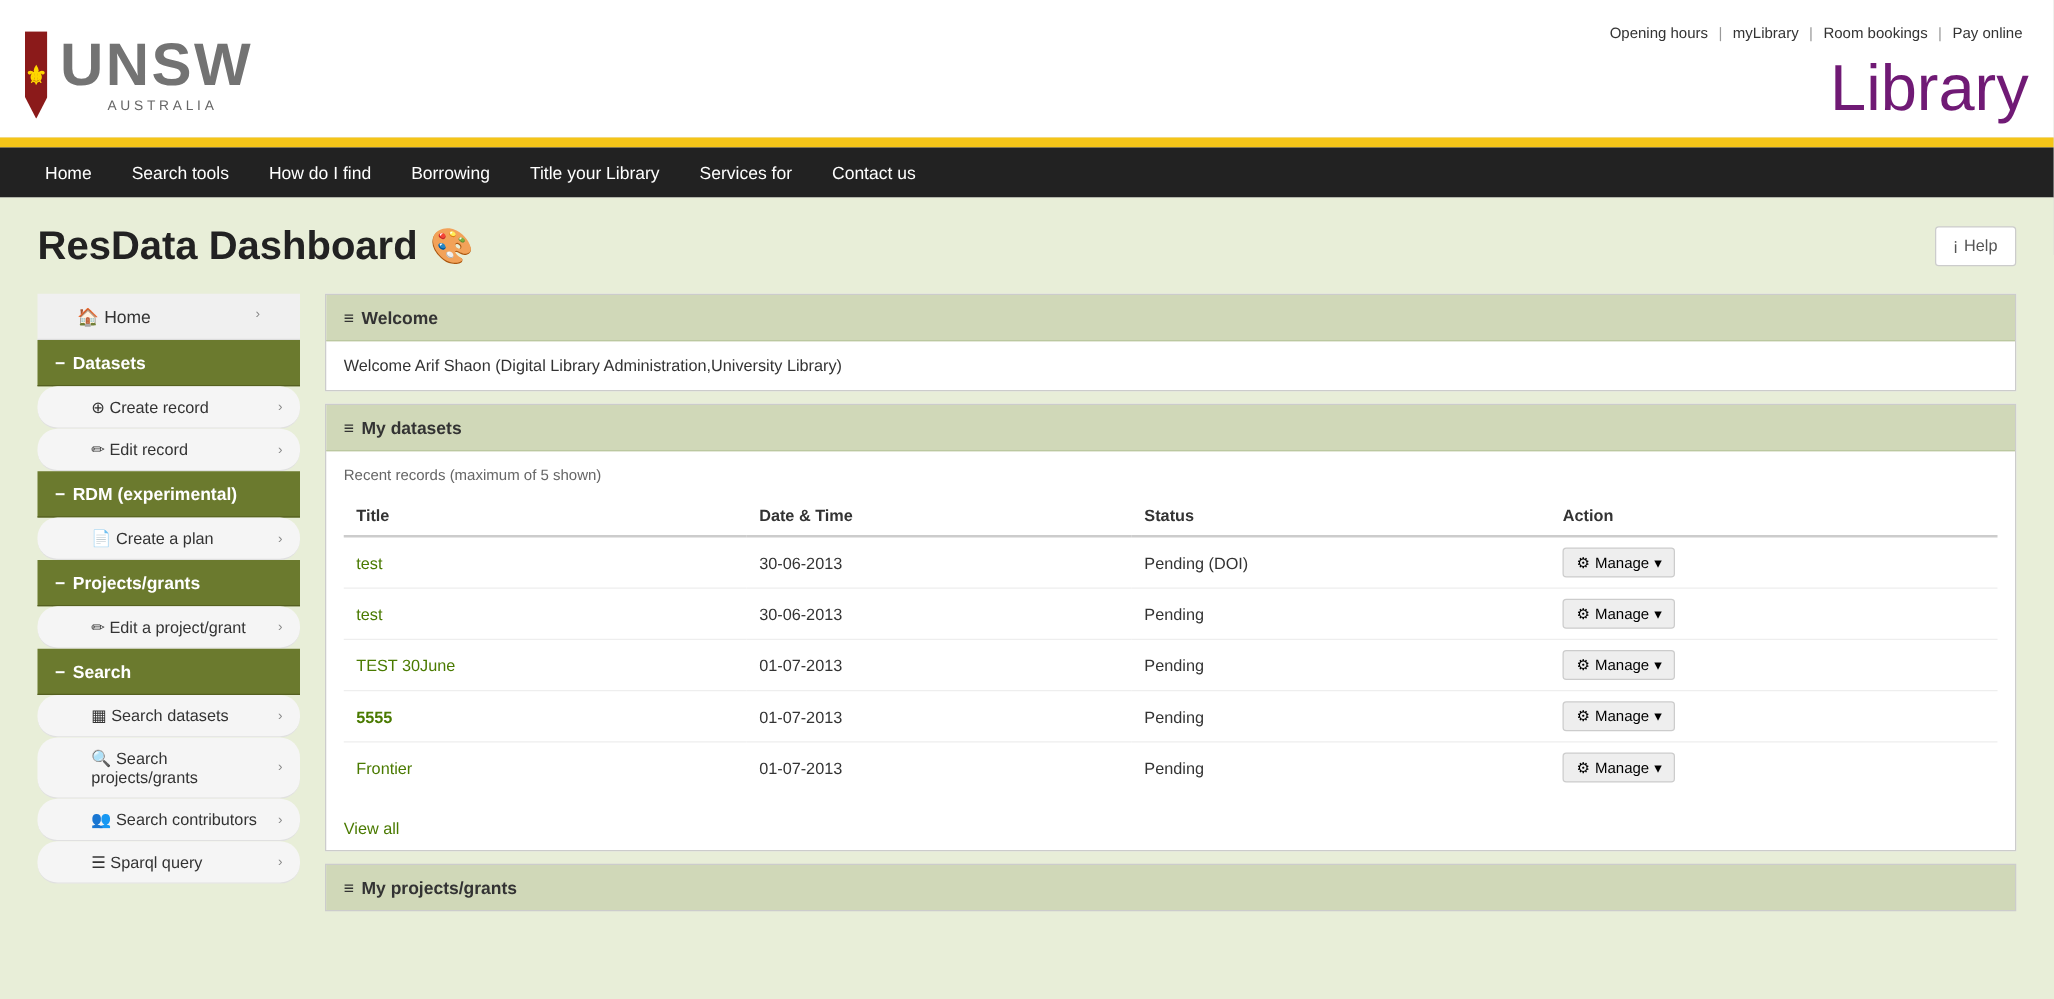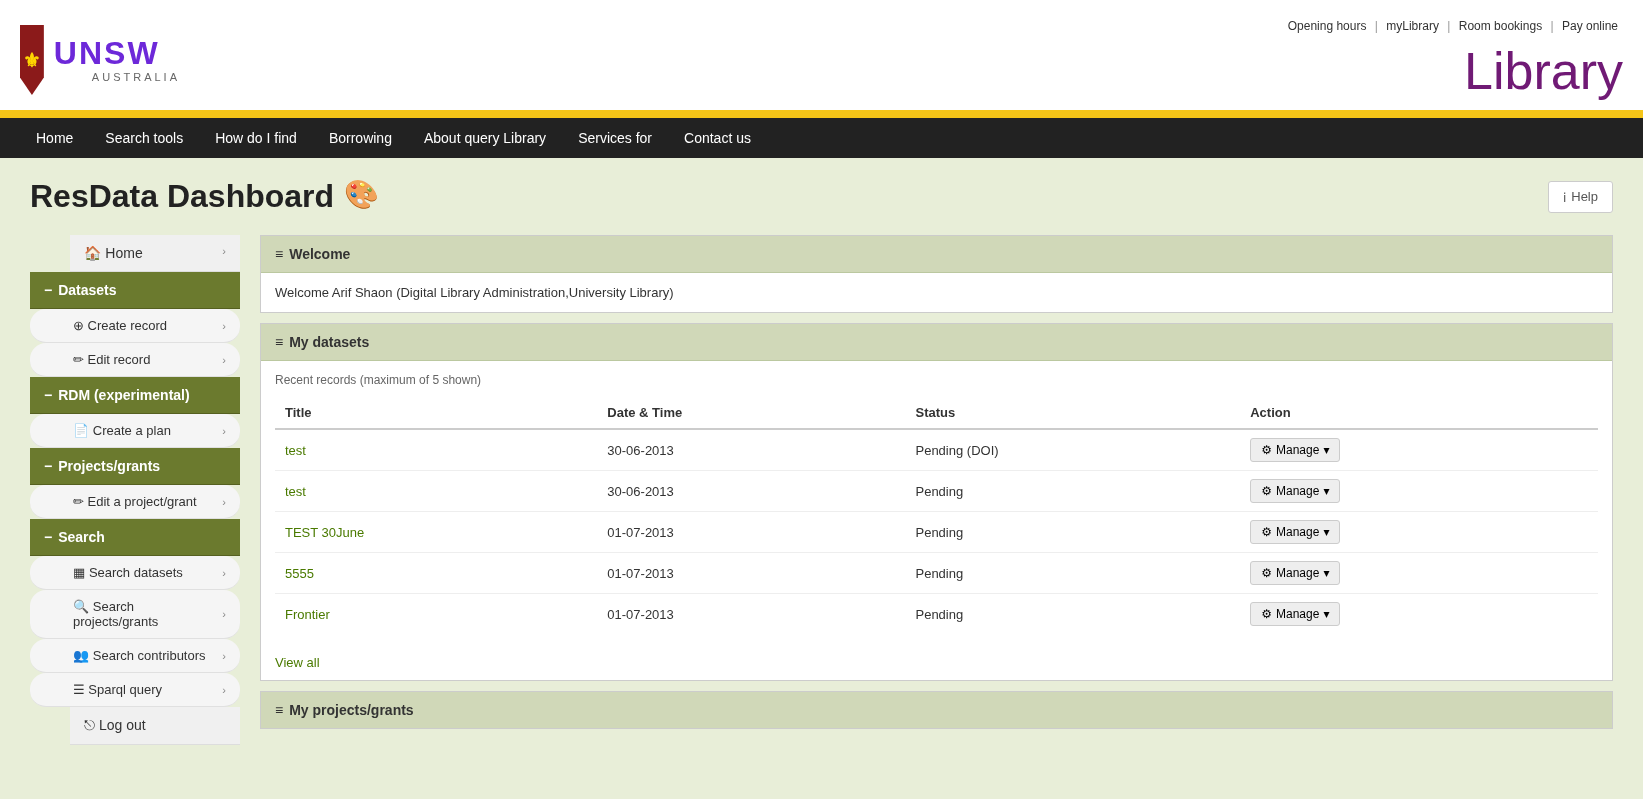--- a/index.html
+++ b/index.html
@@ -4,21 +4,21 @@
   <style>
     * { margin: 0; padding: 0; box-sizing: border-box; }
     body { font-family: Arial, sans-serif; font-size: 14px; background: #d8d8d8; }
 
     
     #header { background: #fff; display: flex; align-items: center; justify-content: space-between; padding: 10px 20px 0 20px; min-height: 110px; }
     #logo-area { display: flex; align-items: center; }
     #logo-img { width: 160px; height: 80px; display: flex; align-items: center; }
     #logo-shield { width: 60px; height: 70px; background: #8b1a1a; position: relative; display: flex; align-items: center; justify-content: center; margin-right: 10px; clip-path: polygon(0 0, 100% 0, 100% 75%, 50% 100%, 0 75%); }
     #logo-shield-inner { color: #ffd700; font-size: 20px; font-weight: bold; }
-    #unsw-text { font-size: 32px; font-weight: bold; color: #6d28d9; letter-spacing: 2px; line-height: 1; }
+    #unsw-text { font-size: 48px; font-weight: bold; color: #737373; letter-spacing: 2px; line-height: 1; }
     #unsw-sub { font-size: 11px; color: #666; letter-spacing: 3px; margin-top: 2px; margin-left: 38px; }
     #header-right { text-align: right; }
     #top-links { font-size: 12px; color: #333; margin-bottom: 8px; }
     #top-links a { color: #333; text-decoration: none; margin: 0 5px; }
     #top-links .sep { color: #999; }
     #library-title { font-size: 52px; color: #701a75; font-weight: 300; }
 
     
     #nav { background: #222; display: flex; padding: 0 20px; }
     .nav-item { color: #fff; padding: 12px 16px; font-size: 14px; cursor: pointer; white-space: nowrap; }
@@ -34,21 +34,21 @@
     #page-title-row { display: flex; align-items: center; justify-content: space-between; margin-bottom: 20px; }
     #page-title { font-size: 32px; font-weight: bold; color: #222; }
     #paint-icon { font-size: 28px; margin-left: 10px; }
     #help-btn { background: #fff; border: 1px solid #ccc; padding: 6px 14px; font-size: 13px; cursor: pointer; border-radius: 3px; color: #555; display: flex; align-items: center; gap: 5px; }
 
     
     #content-row { display: flex; gap: 20px; }
 
     
     #sidebar { width: 210px; flex-shrink: 0; }
-    .sidebar-item { display: flex; align-items: flex-start; justify-content: space-between; padding: 10px 14px; cursor: pointer; background: #f0f0f0; border-bottom: 1px solid #ddd; font-size: 14px; color: #333; margin-left: 40px; }
+    .sidebar-item { display: flex; align-items: flex-start; justify-content: space-between; padding: 10px 32px; cursor: pointer; background: #f0f0f0; border-bottom: 1px solid #ddd; font-size: 14px; color: #333; }
     .sidebar-section { background: #6b7a2e; color: #fff; padding: 10px 14px; display: flex; align-items: center; gap: 6px; font-size: 14px; font-weight: bold; cursor: pointer; border-bottom: 1px solid #556020; }
     .sidebar-sub { background: #f5f5f5; padding: 9px 14px 9px 43px; display: flex; align-items: center; justify-content: space-between; border-bottom: 1px solid #e0e0e0; cursor: pointer; font-size: 13px; color: #333; border-radius: 16px; }
     .chevron { font-size: 11px; color: #888; }
 
     
     #main-panel { flex: 1; display: flex; flex-direction: column; gap: 0; }
 
     
     .panel-section { background: #fff; border: 1px solid #ccc; margin-bottom: 10px; }
     .panel-header { background: #d0d8b8; padding: 10px 14px; font-size: 14px; font-weight: bold; color: #333; display: flex; align-items: center; gap: 6px; border-bottom: 1px solid #bbc8a0; }
@@ -98,30 +98,30 @@
   </div>
 </div>
 
 <div id="accent-bar"></div>
 
 <div id="nav">
   <div class="nav-item">Home</div>
   <div class="nav-item">Search tools</div>
   <div class="nav-item">How do I find</div>
   <div class="nav-item">Borrowing</div>
-  <div class="nav-item">About query Library</div>
+  <div class="nav-item">Title your Library</div>
   <div class="nav-item">Services for</div>
   <div class="nav-item">Contact us</div>
 </div>
 
 <div id="main">
   <div id="page-wrapper">
 
     <div id="page-title-row">
-      <div style="display:flex;">
+      <div style="display:flex;align-items:center;">
         <div id="page-title">ResData Dashboard</div>
         <span id="paint-icon">🎨</span>
       </div>
       <button id="help-btn">
         <span>ℹ</span>
         <span>Help</span>
       </button>
     </div>
 
     <div id="content-row">
@@ -213,26 +213,20 @@
         </div>
 
         <div class="sidebar-sub">
           <span>
             <span>☰ </span>
             <span>Sparql query</span>
           </span>
           <span class="chevron">›</span>
         </div>
 
-        <div class="sidebar-item">
-          <span>
-            <span>⎋ </span>
-            <span>Log out</span>
-          </span>
-        </div>
 
       </div>
 
       <div id="main-panel">
 
         <div class="panel-section">
           <div class="panel-header">
             <span>≡</span>
             <span>Welcome</span>
           </div>
@@ -270,21 +264,21 @@
                     <td>Pending</td>
                     <td><button class="manage-btn"><span>⚙</span> Manage <span>▾</span></button></td>
                   </tr>
                   <tr>
                     <td style="color: rgb(74, 122, 0); cursor: pointer;">TEST 30June</td>
                     <td>01-07-2013</td>
                     <td>Pending</td>
                     <td><button class="manage-btn"><span>⚙</span> Manage <span>▾</span></button></td>
                   </tr>
                   <tr>
-                    <td style="color: rgb(74, 122, 0); cursor: pointer;">5555</td>
+                    <td style="color: rgb(74, 122, 0); cursor: pointer; font-weight: bold;">5555</td>
                     <td>01-07-2013</td>
                     <td>Pending</td>
                     <td><button class="manage-btn"><span>⚙</span> Manage <span>▾</span></button></td>
                   </tr>
                   <tr>
                     <td style="color: rgb(74, 122, 0); cursor: pointer;">Frontier</td>
                     <td>01-07-2013</td>
                     <td>Pending</td>
                     <td><button class="manage-btn"><span>⚙</span> Manage <span>▾</span></button></td>
                   </tr>

